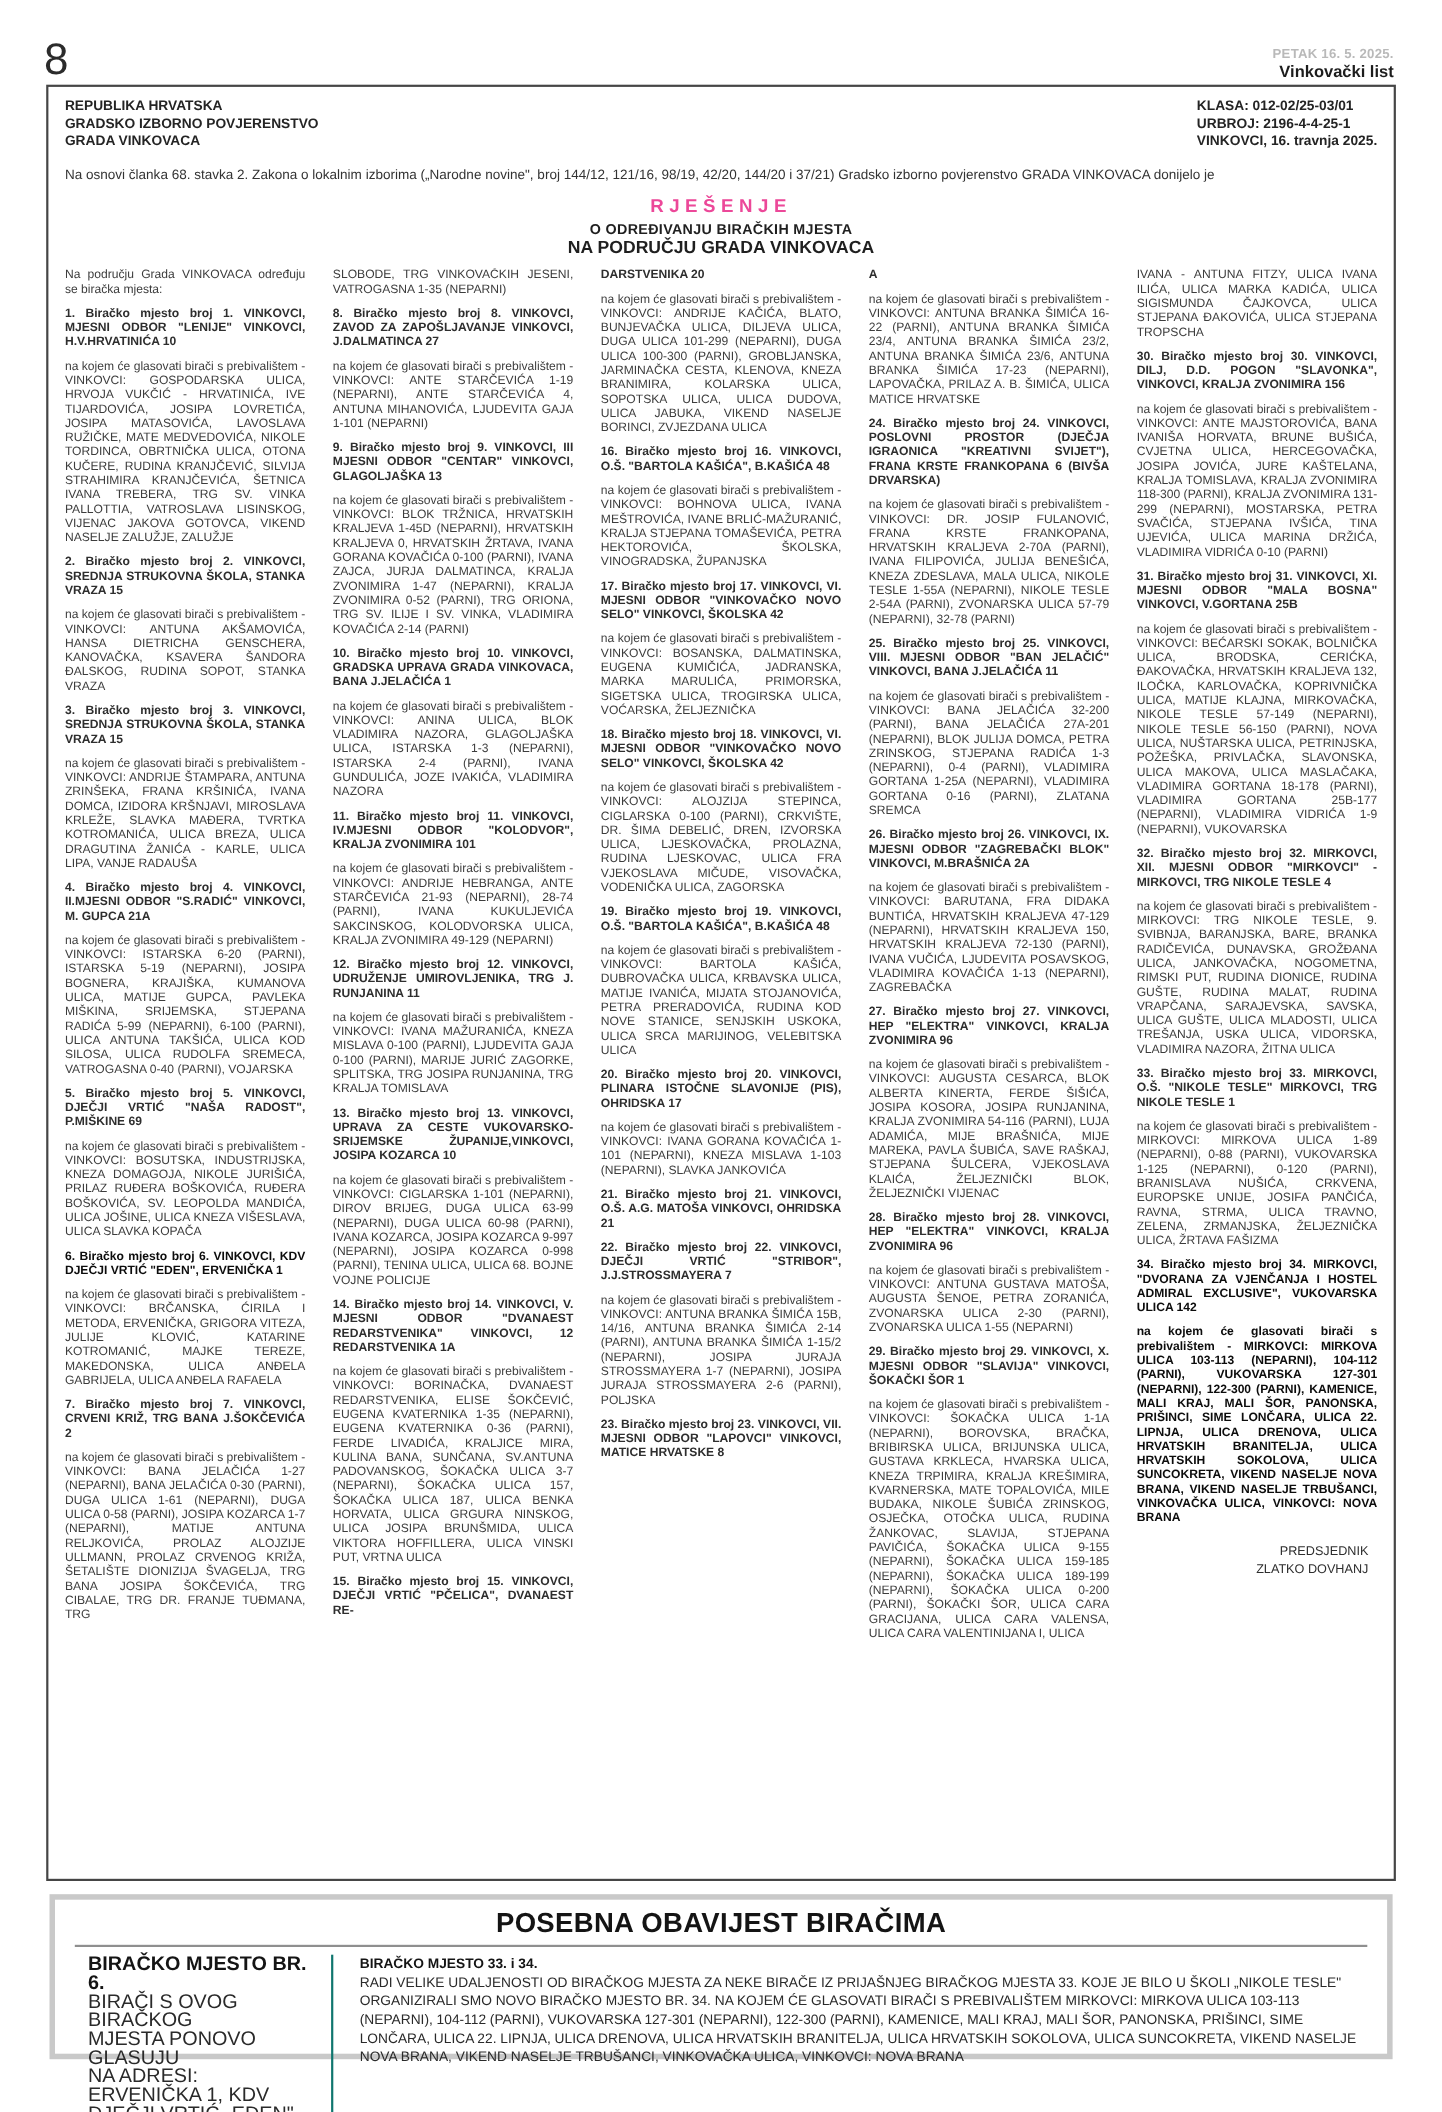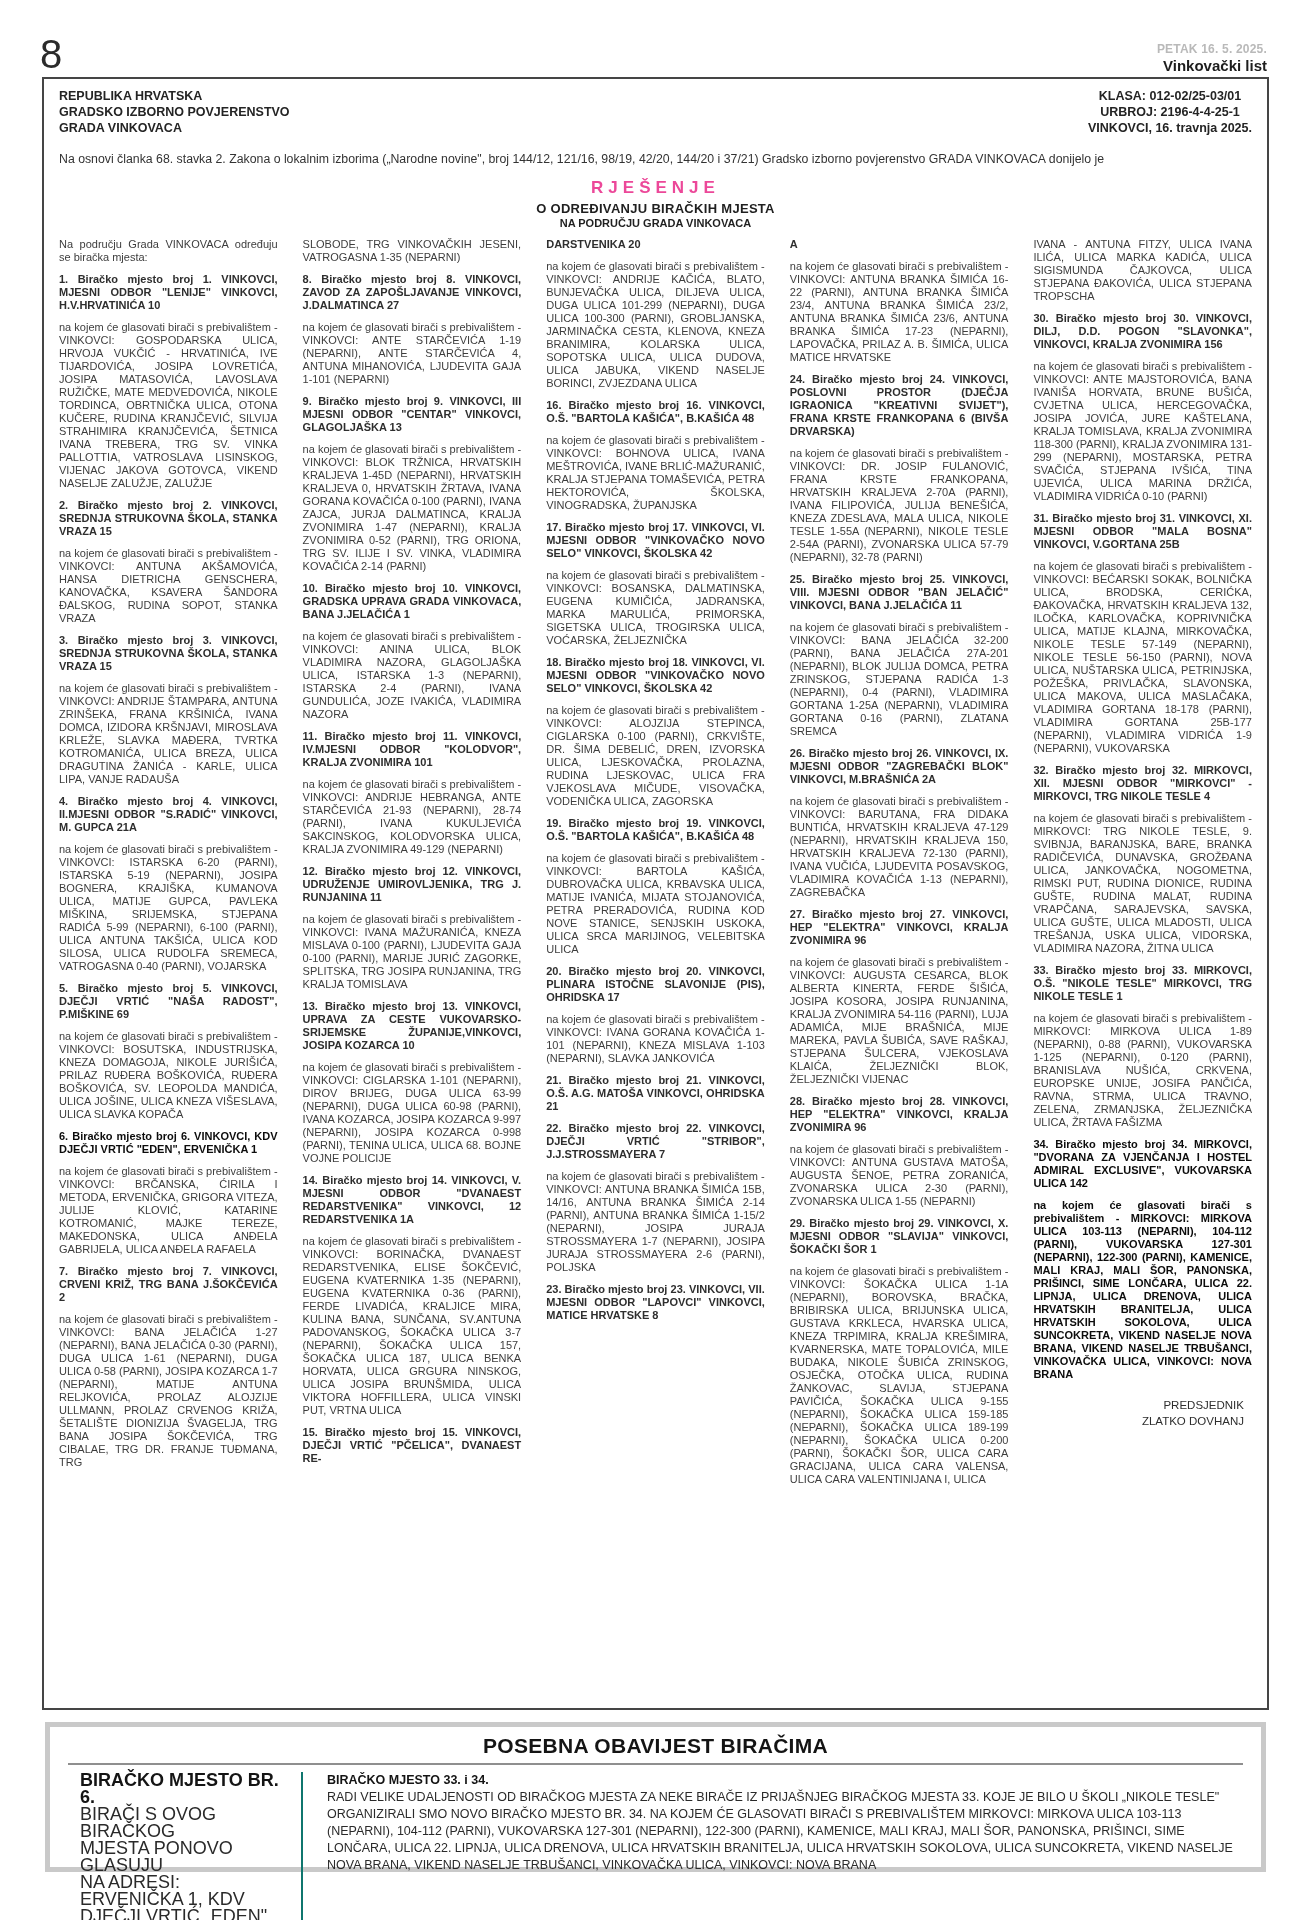--- a/index.html
+++ b/index.html
@@ -15,40 +15,40 @@
   .issue-info{text-align:right;}
   .issue-date{font-size:12px;color:#b9b9b9;font-weight:bold;letter-spacing:.2px;}
   .issue-name{font-size:15px;color:#1d1d1d;font-weight:bold;margin-top:1px;}
   
   .doc{position:absolute;left:42px;right:42px;top:77px;height:1633px;
     border:2px solid #454545;box-sizing:border-box;background:#fff;
     padding:9px 15px 0 15px;}
   .doc-head{display:flex;justify-content:space-between;align-items:flex-start;}
   .doc-head .left div, .doc-head .right div{
     font-size:12.5px;line-height:16px;font-weight:bold;color:#242424;}
-  .doc-head .right{text-align:center;}
+  .doc-head .right{text-align:left;}
   .intro{margin-top:16px;font-size:12.3px;color:#333;}
   .title-block{text-align:center;margin-top:12px;}
   .title-main{font-size:17px;font-weight:bold;letter-spacing:5px;color:#ec4899;}
   .title-sub{font-size:13px;font-weight:bold;color:#1f1f1f;margin-top:3px;letter-spacing:.3px;}
-  .title-sub2{font-size:11px;font-weight:bold;color:#1f1f1f;margin-top:1px;}
+  .title-sub2{font-size:16px;font-weight:bold;color:#1f1f1f;margin-top:1px;}
   
   .cols{display:flex;gap:25px;margin-top:9px;height:1496px;overflow:hidden;}
   .col{flex:1 1 0;text-align:justify;}
   .para{font-size:11px;line-height:13px;margin:0 0 9px 0;color:#3d3d3d;}
   .para.heading{font-weight:bold;color:#2e2e2e;}
   .para.heading-strong{font-weight:bold;color:#0c0c0c;}
   .para.body-strong{font-weight:bold;color:#0c0c0c;}
   .signature{margin-top:16px;text-align:right;padding-right:8px;
     font-size:11.5px;line-height:16px;color:#2e2e2e;}
   
   .notice{position:absolute;left:45px;right:45px;top:1722px;height:150px;
     border:5px solid #c9c9c9;box-sizing:border-box;background:#fff;
     padding:7px 18px 8px 18px;}
-  .notice-title{text-align:center;font-size:21px;font-weight:bold;color:#141414;letter-spacing:.3px;}
+  .notice-title{text-align:center;font-size:25px;font-weight:bold;color:#141414;letter-spacing:.3px;}
   .notice-rule{border:0;border-top:2px solid #8f8f8f;margin:5px 0 7px 0;}
   .notice-body{display:flex;align-items:stretch;}
   .notice-left{width:205px;flex:0 0 205px;padding-right:16px;
     border-right:2px solid #0f766e;font-size:18px;line-height:17px;color:#2a2a2a;margin-left:12px;}
   .notice-left .nl-head{font-weight:bold;color:#141414;}
   .notice-right{flex:1;padding-left:24px;font-size:12.5px;line-height:17px;color:#2a2a2a;}
   .notice-right .nr-head{font-weight:bold;color:#141414;}
 </style>
 </head>
 <body>

